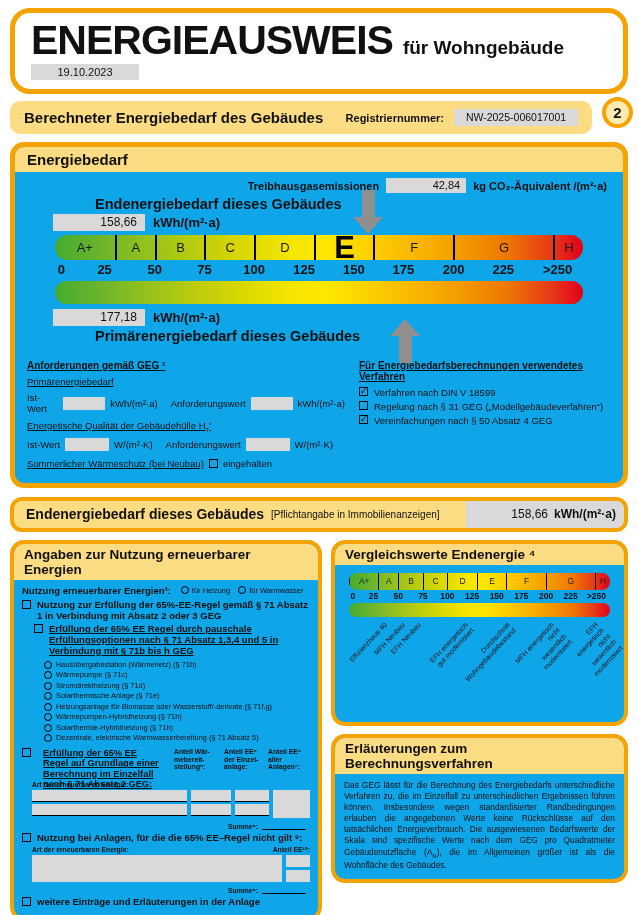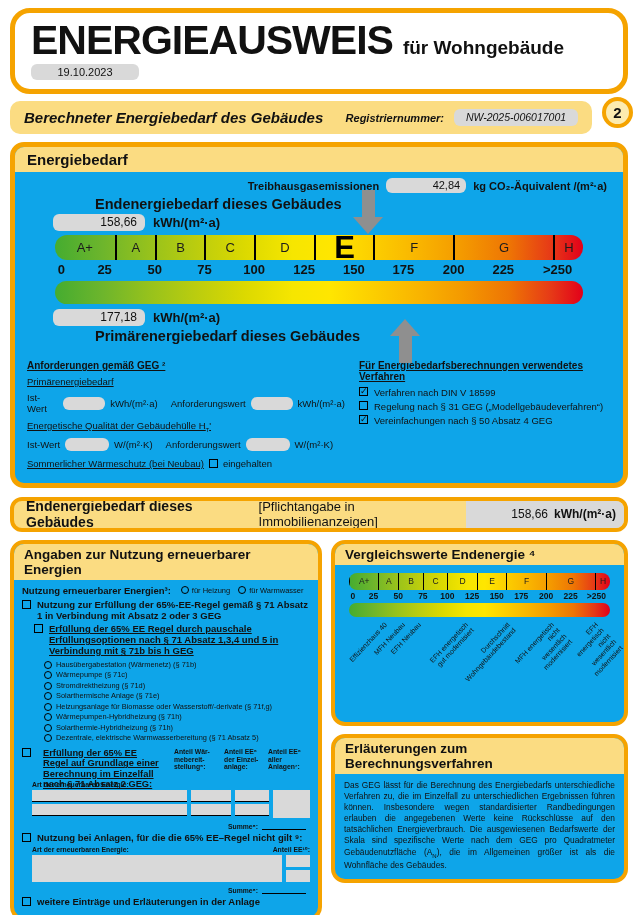--- a/index.html
+++ b/index.html
@@ -9,31 +9,31 @@
     --arrow:#8F8F8F;
     --ink:#111;
   }
   *{box-sizing:border-box;margin:0;padding:0;}
   body{
     width:638px;height:915px;overflow:hidden;background:#fff;color:var(--ink);
     font-family:"Liberation Sans","DejaVu Sans",sans-serif;position:relative;
   }
   .b{font-weight:bold;}
   .u{text-decoration:underline;}
-  .graybox{background:var(--gray);display:inline-block;border-radius:6px;}
+  .graybox{background:var(--gray);display:inline-block;}
   
   .hdr{margin:8px 10px 0;border:5px solid var(--orange);border-radius:20px;padding:6px 16px 9px;background:#fff;}
   .hdr-title-row{display:flex;align-items:baseline;gap:10px;}
   .hdr-title{font-size:41px;font-weight:bold;letter-spacing:-1px;line-height:1.05;}
   .hdr-title-suffix{font-size:19px;font-weight:bold;}
   .hdr-sub{font-size:10.5px;margin-top:2px;display:flex;align-items:center;gap:8px;}
   .datebox{width:108px;height:16px;font-size:11px;text-align:center;line-height:16px;}
   
   .band1{margin:7px 46px 0 10px;background:var(--band);border-radius:10px;height:33px;
-         display:flex;align-items:center;padding:0 14px;gap:10px;font-style:italic;}
+         display:flex;align-items:center;padding:0 14px;gap:10px;}
   .band1-title{font-size:15px;font-weight:bold;}
   .reg-label{font-size:11px;font-weight:bold;margin-left:auto;}
   .regbox{width:124px;height:17px;font-size:10.5px;text-align:center;line-height:17px;}
   .pagecircle{position:absolute;top:97px;right:5px;width:31px;height:31px;border-radius:50%;
     border:4px solid var(--orange);background:#FCEBB0;display:flex;align-items:center;justify-content:center;
     font-size:15px;font-weight:bold;}
   
   .panel{border:4px solid var(--orange);border-radius:14px;overflow:hidden;background:#0ea5e9;}
   .panel-h{background:var(--band);font-weight:bold;font-size:15px;padding:4px 12px;}
   .energy{margin:8px 10px 0;border-width:5px;}
@@ -71,21 +71,21 @@
   .req-sub{text-decoration:underline;margin:4px 0 5px;}
   .req-row{display:flex;align-items:center;gap:5px;margin:3px 0 6px;}
   .inbox{width:44px;height:13px;}
   .cbx{display:inline-block;width:9px;height:9px;border:1.3px solid #000;font-size:9px;line-height:7px;text-align:center;flex:none;font-weight:bold;}
   .chkrow{display:flex;align-items:flex-start;gap:6px;margin:3px 0;}
   
   .band2{margin:9px 10px 0;border:4px solid var(--orange);border-radius:12px;background:var(--band);
     display:flex;align-items:stretch;overflow:hidden;height:35px;}
   .band2-left{display:flex;align-items:center;gap:7px;padding-left:12px;flex:1;}
   .band2-title{font-size:14px;font-weight:bold;}
-  .band2-note{font-size:13px;}
+  .band2-note{font-size:10px;}
   .band2-val{width:158px;background:var(--gray);display:flex;align-items:center;justify-content:flex-end;
     padding-right:8px;gap:6px;font-size:12px;}
   .band2-val .unit{font-weight:bold;}
   
   .cols{display:flex;gap:9px;margin:8px 10px 0;align-items:stretch;}
   .left-panel{width:312px;}
   .left-panel .panel-h,.right-col .panel-h{font-size:13.5px;padding:3px 10px;}
   .lp-body{padding:5px 8px 6px;font-size:9.5px;}
   .radio{display:inline-block;width:8px;height:8px;border:1.2px solid #000;border-radius:50%;flex:none;}
   .renew-row{display:flex;align-items:center;gap:4px;font-weight:bold;}

